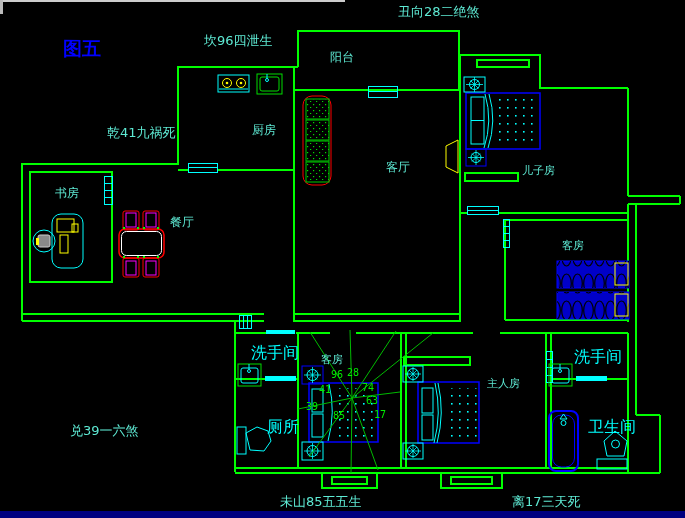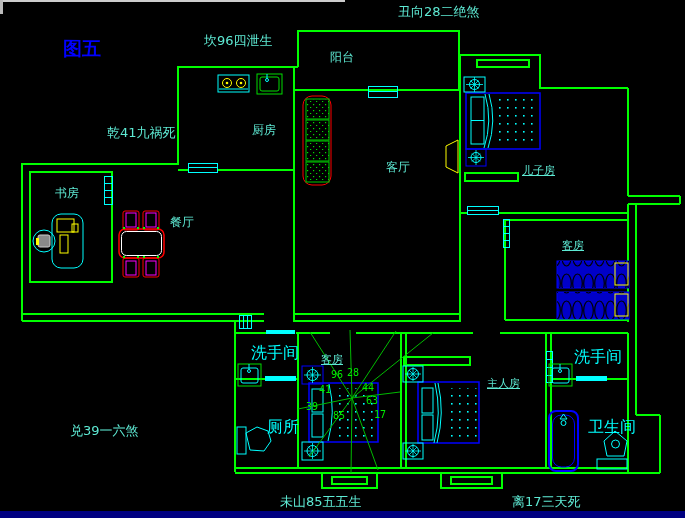--- a/index.html
+++ b/index.html
@@ -4,21 +4,21 @@
 <style>
   html,body{margin:0;padding:0;background:#000;}
   #screen{position:relative;width:685px;height:518px;background:#000;overflow:hidden;
           font-family:"DejaVu Sans",sans-serif;}
   #plan{position:absolute;left:0;top:0;}
   .lbl{position:absolute;color:#5eead4;font-size:12px;line-height:1.1;white-space:nowrap;
        font-family:"DejaVu Sans",sans-serif;}
   .lbl.big{font-size:13px;}
   .lbl.cyan{color:#00ffff;font-size:16px;}
   .lbl.blue{color:#0000ff;font-size:19px;font-weight:bold;}
-  .lbl.small{font-size:11px;text-decoration:underline;}
+  .lbl.small{font-size:11px;}
   .vtext{width:17px;white-space:normal;word-break:break-all;text-align:center;
          line-height:25px;font-size:13px;}
   .num{position:absolute;color:#00ee00;font:10px "DejaVu Sans Mono",monospace;line-height:1;}
   .edge-top{position:absolute;left:0;top:0;width:345px;height:2px;background:#cccccc;}
   .edge-corner{position:absolute;left:0;top:0;width:3px;height:14px;background:#bbbbbb;}
   .statusbar{position:absolute;left:0;bottom:0;width:685px;height:7px;background:#000080;}
 </style>
 </head>
 <body>
 
@@ -283,21 +283,21 @@
   <div class="lbl" style="left:170px;top:216px;">餐厅</div>
   <div class="lbl small" style="left:321px;top:354px;">客房</div>
   <div class="lbl small" style="left:487px;top:378px;">主人房</div>
   <div class="lbl cyan" style="left:251px;top:344px;">洗手间</div>
   <div class="lbl cyan" style="left:267px;top:418px;">厕所</div>
   <div class="lbl cyan" style="left:574px;top:348px;">洗手间</div>
   <div class="lbl cyan" style="left:588px;top:418px;">卫生间</div>
 
   <div class="num" style="left:331px;top:370px;">96</div>
   <div class="num" style="left:347px;top:368px;">28</div>
-  <div class="num" style="left:362px;top:383px;">44</div>
+  <div class="num" style="left:362px;top:383px;">74</div>
   <div class="num" style="left:319px;top:385px;text-align:right;">41</div>
   <div class="num" style="left:366px;top:396px;">63</div>
   <div class="num" style="left:306px;top:402px;">39</div>
   <div class="num" style="left:333px;top:411px;">85</div>
   <div class="num" style="left:350px;top:410px;margin-left:24px;">17</div>
 
   <div class="edge-top"></div>
   <div class="edge-corner"></div>
   <div class="statusbar"></div>
 </div>

